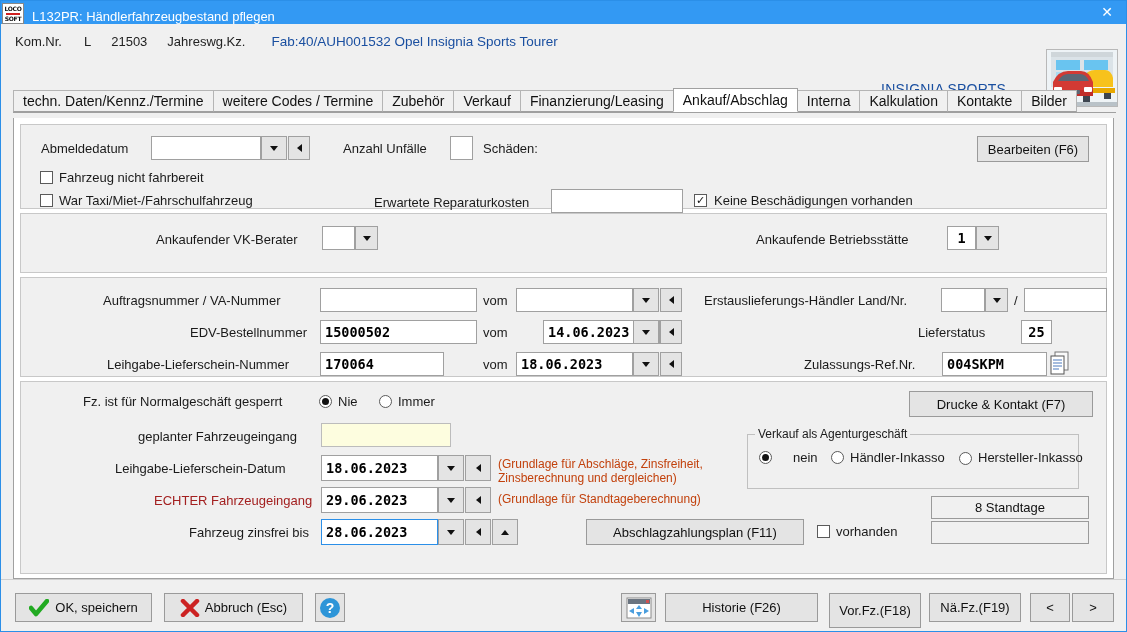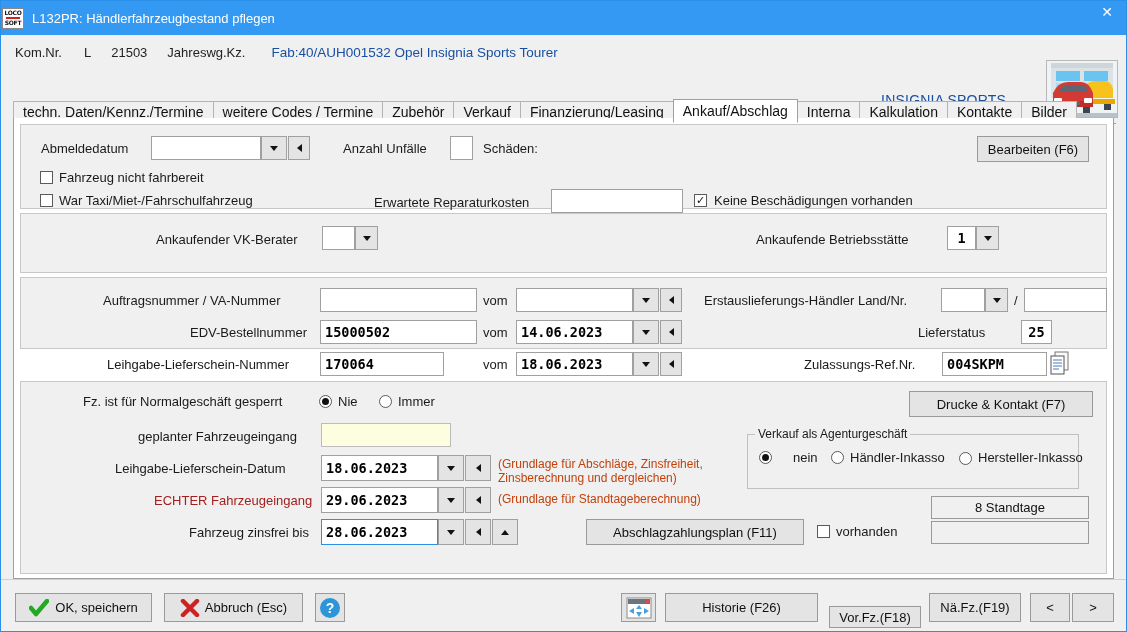--- a/index.html
+++ b/index.html
@@ -10,23 +10,23 @@
   }
   .window {
     width: 1127px; height: 632px;
     position: relative;
     background: #f0f0f0;
     border: 1px solid #2b8fe8;
     overflow: hidden;
   }
   
   .titlebar {
-    height: 34px;
+    height: 23px;
     background: #3399f3;
-    display: flex; align-items: center;
+    display: flex; align-items: flex-end;
     position: relative;
   }
   .logo-badge {
     width: 22px; height: 21px; margin-left: 1px;
     background: #ffffff;
     border: 1px solid #888;
     display: flex; flex-direction: column;
     align-items: center; justify-content: center;
     line-height: 6px;
     flex: none;
@@ -107,21 +107,21 @@
     border: 1px solid #a0a0a0;
     border-top: none;
   }
   .panel {
     position: absolute; left: 6px; right: 6px;
     background: #f0f0f0;
     border: 1px solid #c8c8c8;
   }
   .p1 { top: 6px;   height: 85px; }
   .p2 { top: 95px;  height: 60px; }
-  .p3 { top: 159px; height: 72px; }
+  .p3 { top: 159px; height: 100px; }
   .p4 { top: 263px; bottom: 4px; }
   .lbl {
     font-size: 13px; color: #1a1a1a; white-space: nowrap;
   }
   .red { color: #a32020; }
   .blue { color: #1a4fa0; }
   .abs { position: absolute; }
   
   .tf {
     background: #ffffff; border: 1px solid #a0a0a0;
@@ -334,21 +334,21 @@
       <div class="tf abs" style="left:920px; top:10px; width:44px;"></div>
       <div class="btn-sq abs" style="left:964px; top:10px; width:23px;">
           <i class="arrow-d"></i>
         </div>
       <span class="lbl abs" style="left:993px; top:15px;">/</span>
       <div class="tf abs" style="left:1003px; top:10px; width:83px;"></div>
 
       <span class="lbl abs" style="left:169px; top:47px;">EDV-Bestellnummer</span>
       <div class="tf abs" style="left:299px; top:42px; width:157px;">15000502</div>
       <span class="lbl abs" style="left:462px; top:47px;">vom</span>
-      <div class="tf abs" style="left:495px; top:42px; width:117px;">14.06.2023</div>
+      <div class="tf abs" style="left:522px; top:42px; width:117px;">14.06.2023</div>
       <div class="btn-sq abs" style="left:612px; top:42px;">
           <i class="arrow-d"></i>
         </div>
       <div class="btn-sq abs small" style="left:639px; top:42px;">
           <i class="arrow-l"></i>
         </div>
 
       <span class="lbl abs" style="left:897px; top:47px;">Lieferstatus</span>
       <div class="tf abs ctr" style="left:1000px; top:42px; width:31px;">25</div>
 
@@ -481,19 +481,19 @@
         <rect x="1" y="1" width="24" height="20" fill="#ffffff" stroke="#8a8a8a"></rect>
         <rect x="2" y="2" width="22" height="5" fill="#6a7480"></rect>
         <rect x="20" y="3" width="3" height="3" fill="#d05050"></rect>
         <polygon points="13,8 16,12 10,12" fill="#4a9ede"></polygon>
         <polygon points="13,20 16,15 10,15" fill="#4a9ede"></polygon>
         <polygon points="3,14 8,11 8,17" fill="#4a9ede"></polygon>
         <polygon points="23,14 18,11 18,17" fill="#4a9ede"></polygon>
       </svg>
     </div>
     <div class="btn abs" style="left:664px; top:13px; width:153px; height:29px;">Historie (F26)</div>
-    <div class="btn abs" style="left:828px; top:26px; width:92px; height:22px;">Vor.Fz.(F18)</div>
+    <div class="btn abs" style="left:828px; top:13px; width:92px; height:35px;">Vor.Fz.(F18)</div>
     <div class="btn abs" style="left:928px; top:13px; width:92px; height:29px;">Nä.Fz.(F19)</div>
     <div class="btn abs" style="left:1029px; top:13px; width:40px; height:29px;">&lt;</div>
     <div class="btn abs" style="left:1071px; top:13px; width:42px; height:29px;">&gt;</div>
   </div>
 
 </div>
 
 </body></html>

